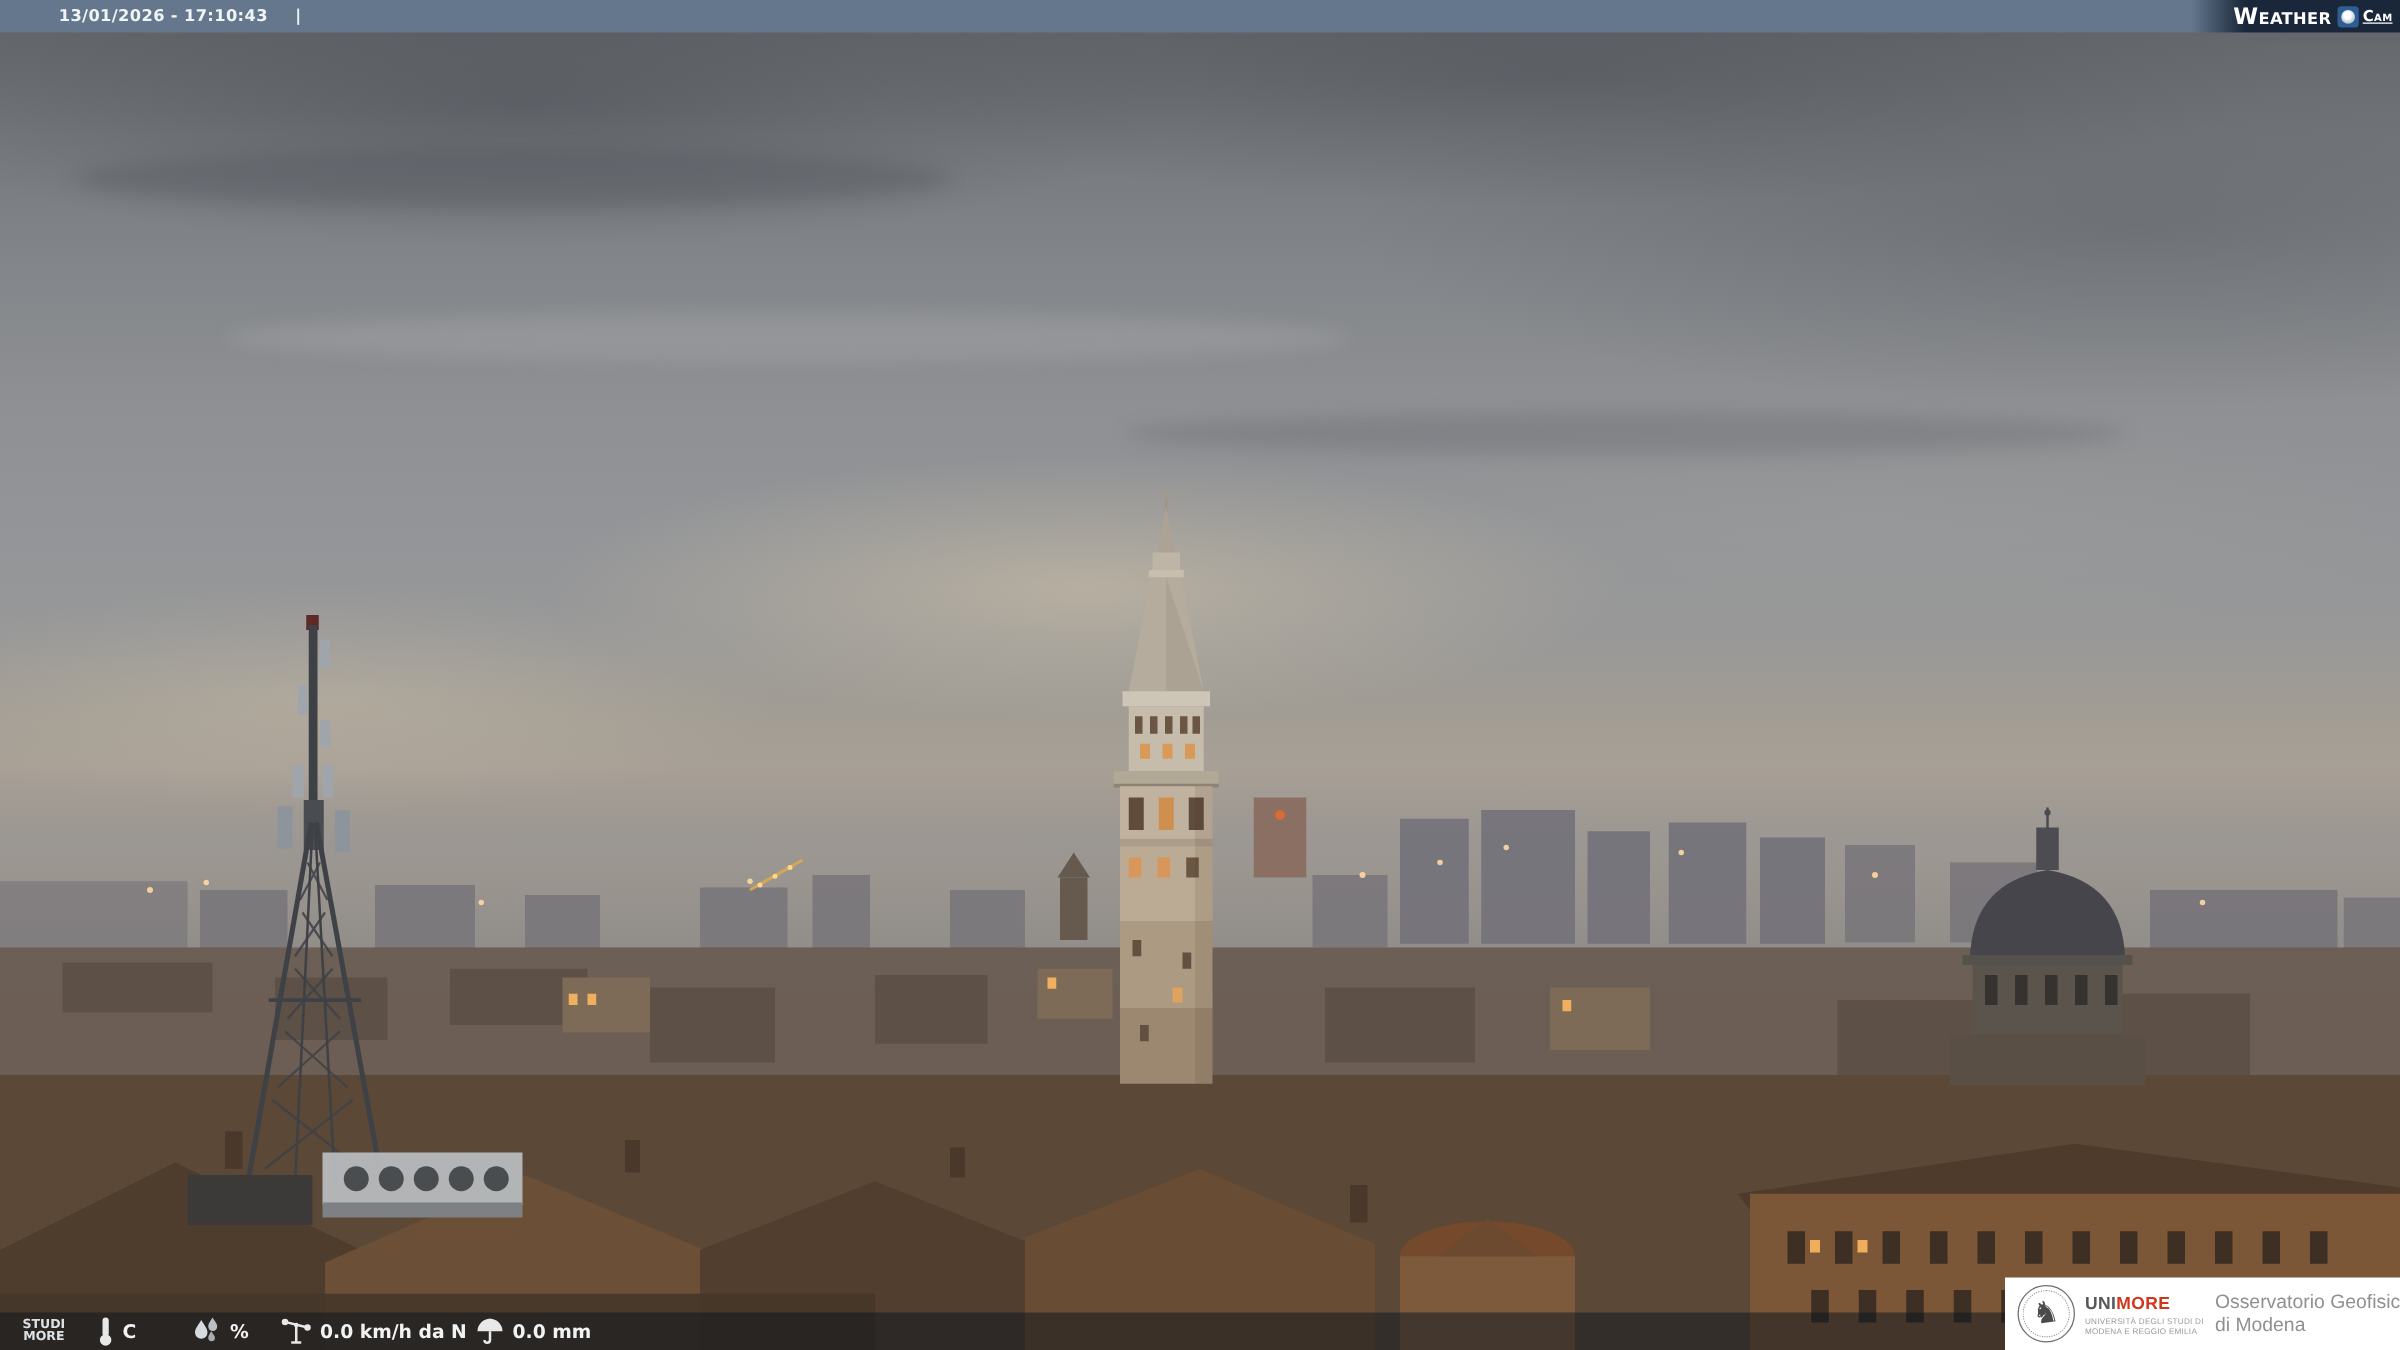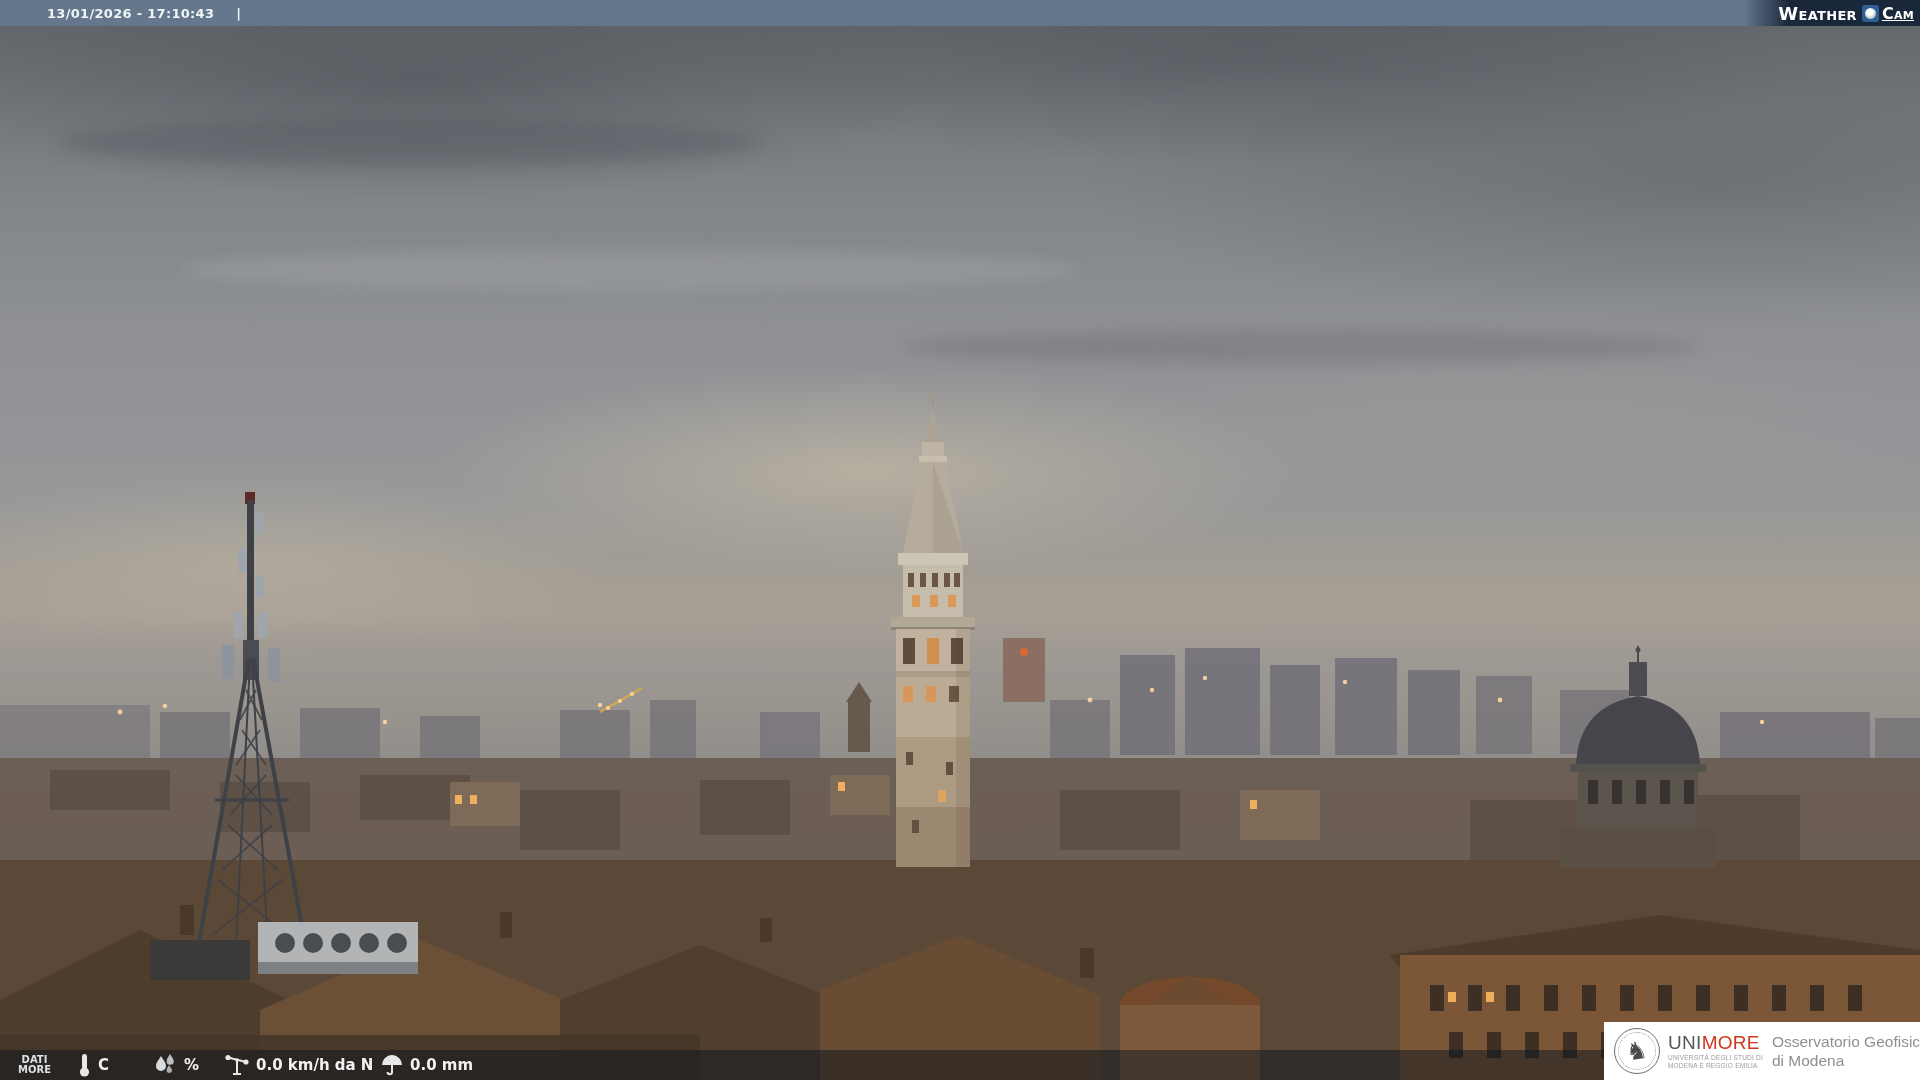--- a/index.html
+++ b/index.html
@@ -37,42 +37,42 @@
   .tb-sep{margin:0 24px 0 22px;}
   .tb-title{white-space:pre;}
   .wcam{position:absolute;right:0;top:0;height:26px;display:flex;align-items:center;
         padding:0 6px 0 34px;
         background:linear-gradient(90deg,rgba(26,38,57,0),var(--logo-navy) 26%);}
   .wcam-weather{font-variant:small-caps;font-size:18px;font-weight:bold;color:#fff;margin-right:5px;}
   .wcam-lens{width:17px;height:17px;border-radius:3px;background:var(--logo-lens);
         display:inline-flex;align-items:center;justify-content:center;margin-right:3px;}
   .wcam-lens i{display:block;width:11px;height:11px;border-radius:50%;
         background:radial-gradient(circle at 45% 40%, #ffffff 0 30%, #cfd8df 55%, #8fa6b8 100%);}
-  .wcam-cam{font-variant:small-caps;font-size:16px;font-weight:bold;color:#fff;text-decoration:underline;}
+  .wcam-cam{font-variant:small-caps;font-size:12px;font-weight:bold;color:#fff;text-decoration:underline;}
 
   
   .meteobar{position:absolute;left:0;bottom:0;width:1920px;height:30px;
             background:var(--meteobar-bg);color:var(--meteobar-text);}
   .m-item{position:absolute;top:0;height:30px;display:flex;align-items:center;gap:6px;}
   .m-label{left:18px;flex-direction:column;gap:0;justify-content:center;
            font-size:10px;line-height:10px;font-weight:bold;color:#dde1e4;text-align:center;}
   .m-temp{left:76px;} .m-hum{left:152px;} .m-wind{left:224px;} .m-rain{left:380px;text-align:right;}
   .m-val{font-size:15px;font-weight:bold;white-space:pre;}
   .m-ico{display:inline-flex;}
 
   
   .brandbox{position:absolute;right:0;bottom:0;width:316px;height:58px;background:#fff;
             display:flex;align-items:center;box-sizing:border-box;padding-left:10px;
             font-family:"Liberation Sans",sans-serif;}
   .seal{width:46px;height:46px;border-radius:50%;border:1px solid #6e6e6e;box-sizing:border-box;
         display:flex;align-items:center;justify-content:center;position:relative;flex:0 0 auto;}
   .seal:before{content:"";position:absolute;inset:3px;border-radius:50%;border:1px dotted #9a9a9a;}
   .seal-glyph{font-size:24px;color:#4b4b4b;transform:rotate(-8deg);line-height:1;}
   .wordmark{margin-left:8px;flex:0 0 auto;}
-  .wm-main{font-size:19px;font-weight:normal;letter-spacing:.3px;line-height:19px;}
+  .wm-main{font-size:14px;font-weight:bold;letter-spacing:.3px;line-height:19px;}
   .wm-uni{color:var(--brand-gray);} .wm-more{color:var(--brand-red);}
   .wm-sub{font-size:6.5px;color:#9a9a9a;letter-spacing:.2px;line-height:7.5px;margin-top:2px;}
   .obs{margin-left:9px;color:var(--obs-gray);font-size:15.5px;line-height:19px;white-space:nowrap;}
 </style>
 </head>
 <body>
 
 <div class="stage">
 
   <div class="photo">
@@ -306,21 +306,21 @@
       <span class="wcam-weather">Weather</span>
       <span class="wcam-lens">
           <i></i>
         </span>
       <span class="wcam-cam">Cam</span>
     </div>
   </header>
 
   <footer class="meteobar">
     <div class="m-item m-label">
-      <span>DATI</span>
+      <span>STUDI</span>
       <span>MORE</span>
     </div>
 
     <div class="m-item m-temp">
       <span class="m-ico">
         <svg width="16" height="26" viewBox="0 0 16 26">
           <rect x="6" y="2" width="5" height="15" rx="2.5" fill="#e8e8e8"></rect>
           <circle cx="8.5" cy="20" r="4.6" fill="#e8e8e8"></circle>
         </svg>
       </span>

